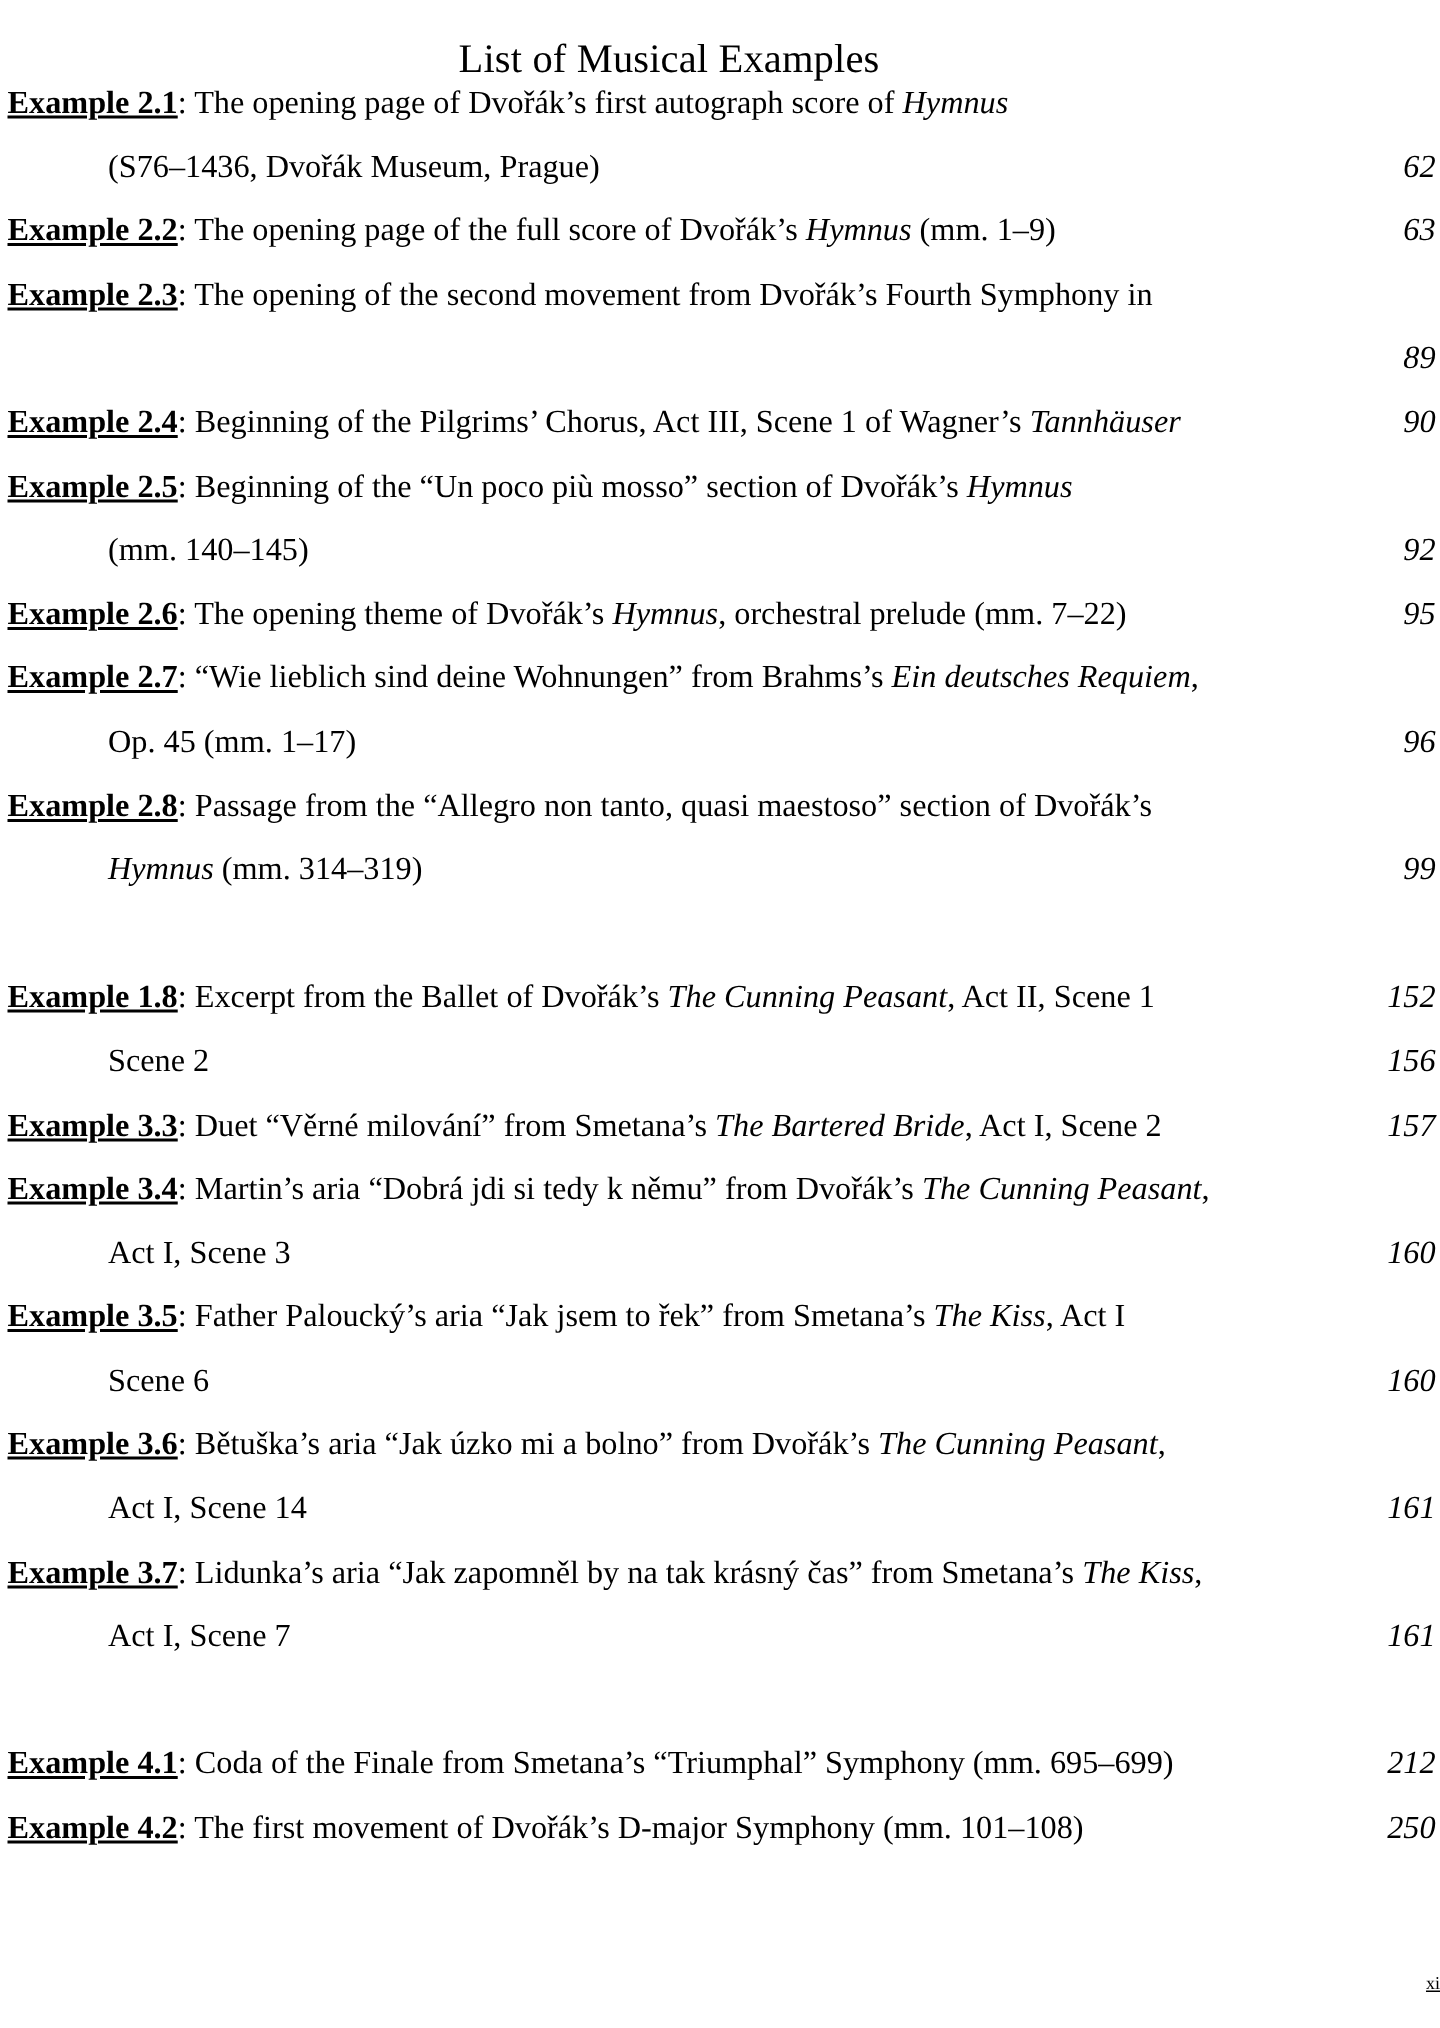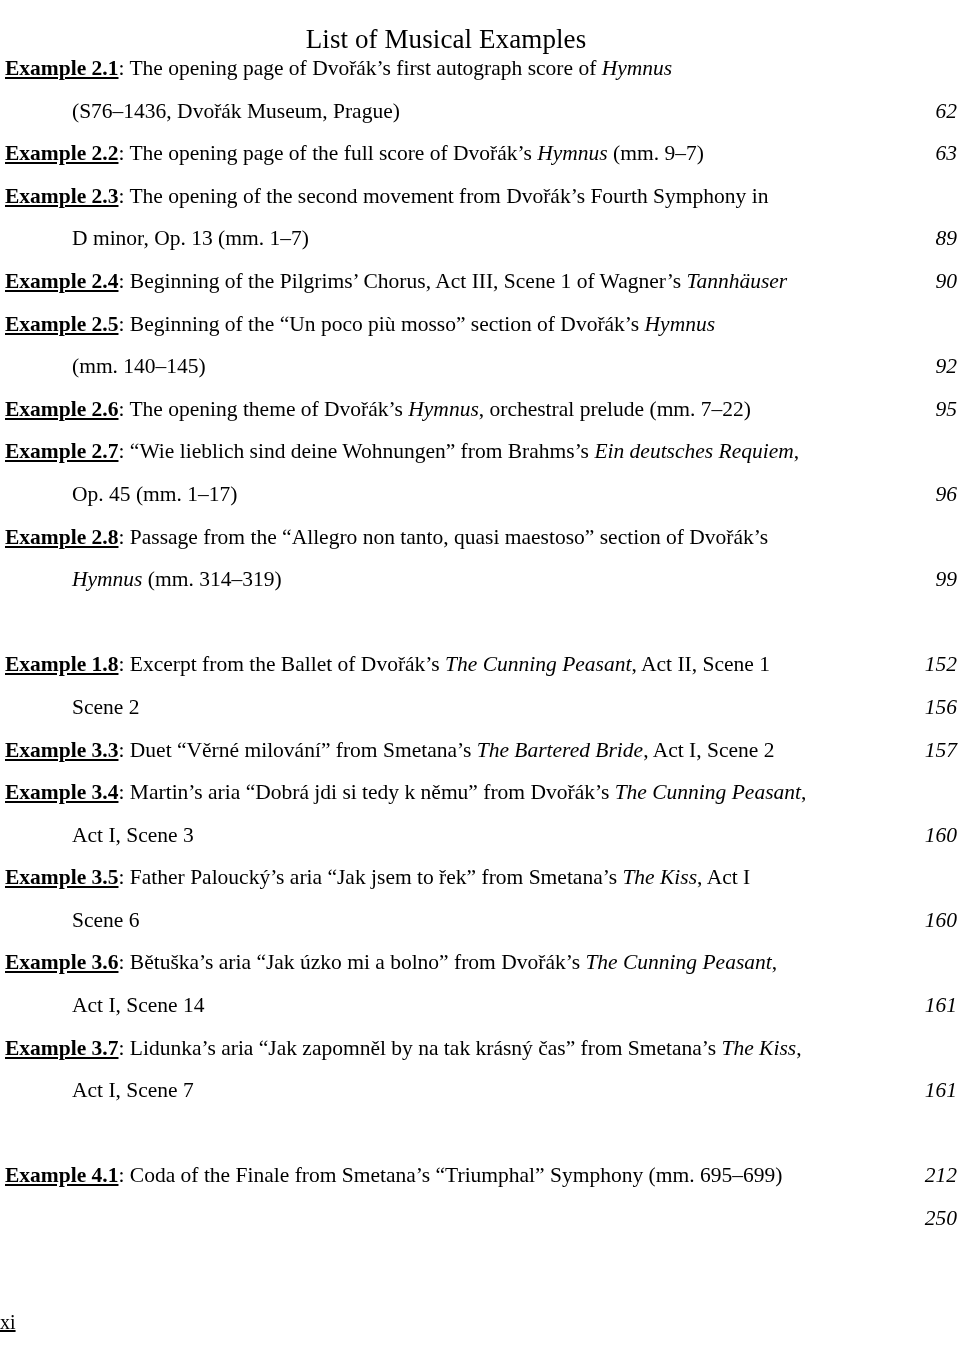--- a/index.html
+++ b/index.html
@@ -81,39 +81,39 @@
 
   .gap {
     height: 42.6px;
   }
 
   .folio {
     position: absolute;
     top: 1307px;
     left: 0;
     width: 960px;
-    text-align: left;
-    font-size: 20px;
+    text-align: right;
+    font-size: 12px;
     line-height: 30px;
     text-decoration: underline;
   }
 </style>
 </head>
 <body>
 
 <div id="page">
 
   <h1 class="page-title">List of Musical Examples</h1>
 
   <div class="entries" id="entries-root">
       <div class="line"><span class="content"><span class="lbl">Example 2.1</span><span>: The opening page of Dvořák’s first autograph score of </span><span class="it">Hymnus</span></span></div>
       <div class="line indent"><span class="content"><span>(S76–1436, Dvořák Museum, Prague)</span></span><span class="pg">62</span></div>
-      <div class="line"><span class="content"><span class="lbl">Example 2.2</span><span>: The opening page of the full score of Dvořák’s </span><span class="it">Hymnus</span><span> (mm. 9–7)</span></span><span class="pg">63</span></div>
+      <div class="line"><span class="content"><span class="lbl">Example 2.2</span><span>: The opening page of the full score of Dvořák’s </span><span class="it">Hymnus</span><span> (mm. 1–9)</span></span><span class="pg">63</span></div>
       <div class="line"><span class="content"><span class="lbl">Example 2.3</span><span>: The opening of the second movement from Dvořák’s Fourth Symphony in</span></span></div>
-      <div class="line indent"><span class="content"><span>D minor, Op. 13 (mm. 1–7)</span></span><span class="pg">89</span></div>
+      <div class="line indent"><span class="pg">89</span></div>
       <div class="line"><span class="content"><span class="lbl">Example 2.4</span><span>: Beginning of the Pilgrims’ Chorus, Act III, Scene 1 of Wagner’s </span><span class="it">Tannhäuser</span></span><span class="pg">90</span></div>
       <div class="line"><span class="content"><span class="lbl">Example 2.5</span><span>: Beginning of the “Un poco più mosso” section of Dvořák’s </span><span class="it">Hymnus</span></span></div>
       <div class="line indent"><span class="content"><span>(mm. 140–145)</span></span><span class="pg">92</span></div>
       <div class="line"><span class="content"><span class="lbl">Example 2.6</span><span>: The opening theme of Dvořák’s </span><span class="it">Hymnus</span><span>, orchestral prelude (mm. 7–22)</span></span><span class="pg">95</span></div>
       <div class="line"><span class="content"><span class="lbl">Example 2.7</span><span>: “Wie lieblich sind deine Wohnungen” from Brahms’s </span><span class="it">Ein deutsches Requiem</span><span>,</span></span></div>
       <div class="line indent"><span class="content"><span>Op. 45 (mm. 1–17)</span></span><span class="pg">96</span></div>
       <div class="line"><span class="content"><span class="lbl">Example 2.8</span><span>: Passage from the “Allegro non tanto, quasi maestoso” section of Dvořák’s</span></span></div>
       <div class="line indent"><span class="content"><span class="it">Hymnus</span><span> (mm. 314–319)</span></span><span class="pg">99</span></div>
       <div class="line gap"></div>
       <div class="line"><span class="content"><span class="lbl">Example 1.8</span><span>: Excerpt from the Ballet of Dvořák’s </span><span class="it">The Cunning Peasant</span><span>, Act II, Scene 1</span></span><span class="pg">152</span></div>
@@ -122,18 +122,18 @@
       <div class="line"><span class="content"><span class="lbl">Example 3.4</span><span>: Martin’s aria “Dobrá jdi si tedy k němu” from Dvořák’s </span><span class="it">The Cunning Peasant</span><span>,</span></span></div>
       <div class="line indent"><span class="content"><span>Act I, Scene 3</span></span><span class="pg">160</span></div>
       <div class="line"><span class="content"><span class="lbl">Example 3.5</span><span>: Father Paloucký’s aria “Jak jsem to řek” from Smetana’s </span><span class="it">The Kiss</span><span>, Act I</span></span></div>
       <div class="line indent"><span class="content"><span>Scene 6</span></span><span class="pg">160</span></div>
       <div class="line"><span class="content"><span class="lbl">Example 3.6</span><span>: Bětuška’s aria “Jak úzko mi a bolno” from Dvořák’s </span><span class="it">The Cunning Peasant</span><span>,</span></span></div>
       <div class="line indent"><span class="content"><span>Act I, Scene 14</span></span><span class="pg">161</span></div>
       <div class="line"><span class="content"><span class="lbl">Example 3.7</span><span>: Lidunka’s aria “Jak zapomněl by na tak krásný čas” from Smetana’s </span><span class="it">The Kiss</span><span>,</span></span></div>
       <div class="line indent"><span class="content"><span>Act I, Scene 7</span></span><span class="pg">161</span></div>
       <div class="line gap"></div>
       <div class="line"><span class="content"><span class="lbl">Example 4.1</span><span>: Coda of the Finale from Smetana’s “Triumphal” Symphony (mm. 695–699)</span></span><span class="pg">212</span></div>
-      <div class="line"><span class="pg">250</span></div>
+      <div class="line"><span class="content"><span class="lbl">Example 4.2</span><span>: The first movement of Dvořák’s D-major Symphony (mm. 101–108)</span></span><span class="pg">250</span></div>
     </div>
 
   <div class="folio">xi</div>
 
 </div>
 
 </body></html>

